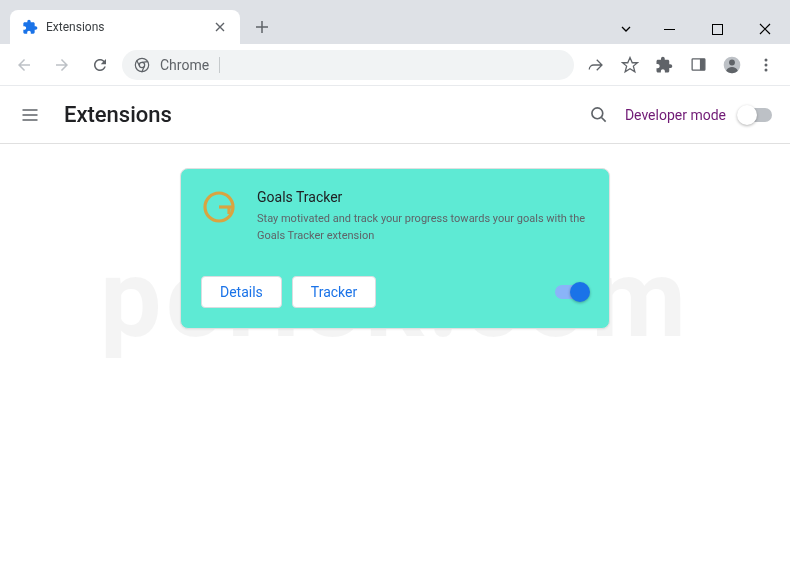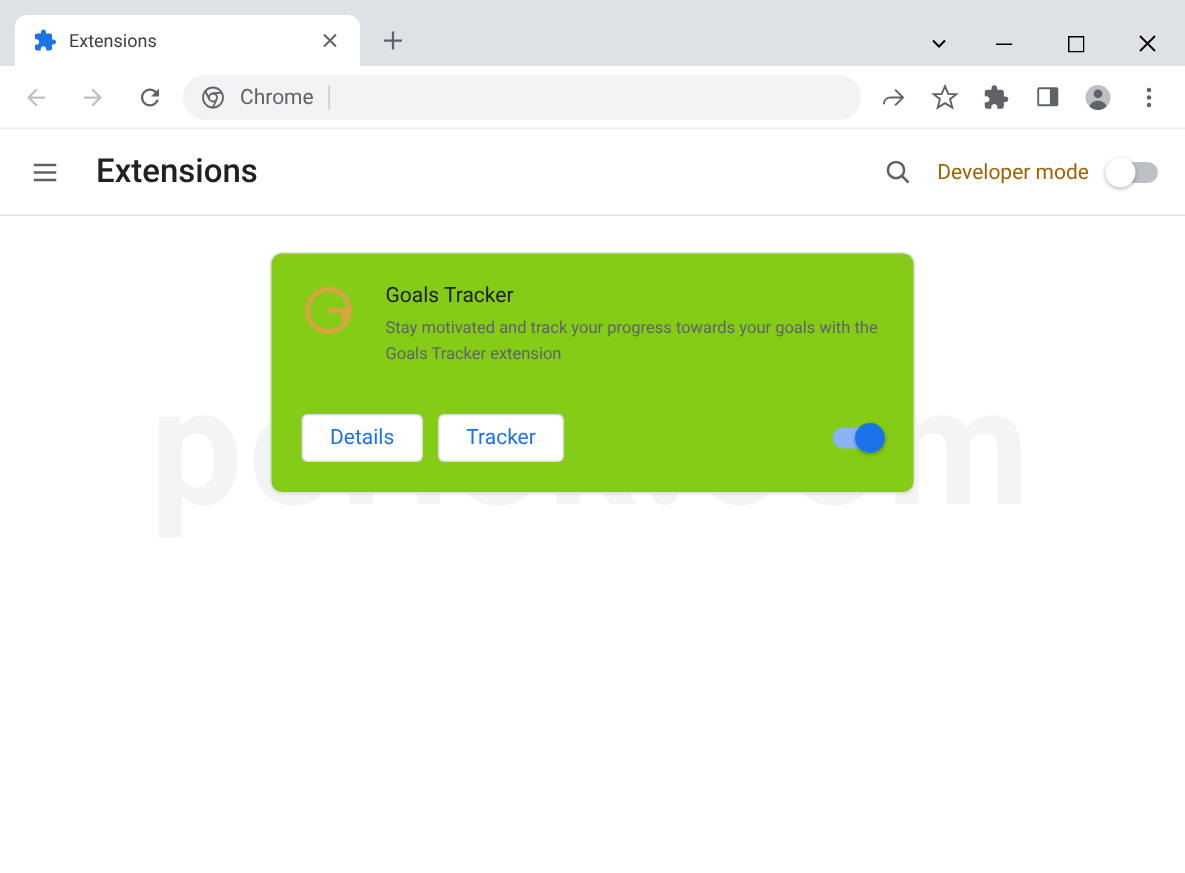--- a/index.html
+++ b/index.html
@@ -27,29 +27,29 @@
 .omni-sep { width: 1px; height: 16px; background: #c6cacc; }
 .omni-url { font-size: 14px; color: #202124; flex: 1; }
 .toolbar-icons { display: flex; gap: 2px; align-items: center; }
 .tb-btn { width: 32px; height: 32px; display: flex; align-items: center; justify-content: center; color: #5f6368; border-radius: 50%; }
 
 
 .ext-header { height: 58px; display: flex; align-items: center; padding: 0 18px; border-bottom: 1px solid #e0e0e0; }
 .menu-icon { width: 24px; height: 24px; display: flex; align-items: center; justify-content: center; margin-right: 22px; color: #5f6368; cursor: pointer; }
 .ext-title { font-size: 22px; color: #202124; font-weight: 500; flex: 1; }
 .search-icon-btn { width: 36px; height: 36px; display: flex; align-items: center; justify-content: center; color: #5f6368; cursor: pointer; }
-.dev-mode-label { font-size: 14px; color: #a16207; margin: 0 12px 0 8px; }
+.dev-mode-label { font-size: 14px; color: #701a75; margin: 0 12px 0 8px; }
 .toggle { width: 34px; height: 14px; background: #bdc1c6; border-radius: 7px; position: relative; cursor: pointer; }
 .toggle .knob { width: 20px; height: 20px; background: #fff; border-radius: 50%; position: absolute; top: -3px; left: -1px; box-shadow: 0 1px 3px rgba(0,0,0,0.3); }
 .toggle.on { background: #8ab4f8; }
 .toggle.on .knob { left: 15px; background: #1a73e8; }
 
 
 .content { padding: 24px; display: flex; justify-content: center; position: relative; }
-.ext-card { width: 430px; background: #84cc16; border: 1px solid #e0e0e0; border-radius: 8px; padding: 20px; box-shadow: 0 1px 2px rgba(0,0,0,0.05); }
+.ext-card { width: 430px; background: #5eead4; border: 1px solid #e0e0e0; border-radius: 8px; padding: 20px; box-shadow: 0 1px 2px rgba(0,0,0,0.05); }
 .card-top { display: flex; gap: 20px; margin-bottom: 32px; }
 .ext-logo { width: 36px; height: 36px; flex-shrink: 0; }
 .ext-info { flex: 1; }
 .ext-name { font-size: 14px; color: #202124; font-weight: 400; margin-bottom: 6px; }
 .ext-desc { font-size: 11px; color: #5f6368; line-height: 1.5; }
 .card-bottom { display: flex; align-items: center; gap: 10px; }
 .card-btn { padding: 7px 18px; border: 1px solid #dadce0; border-radius: 4px; font-size: 14px; color: #1a73e8; background: #fff; cursor: pointer; }
 .spacer { flex: 1; }
 
 

